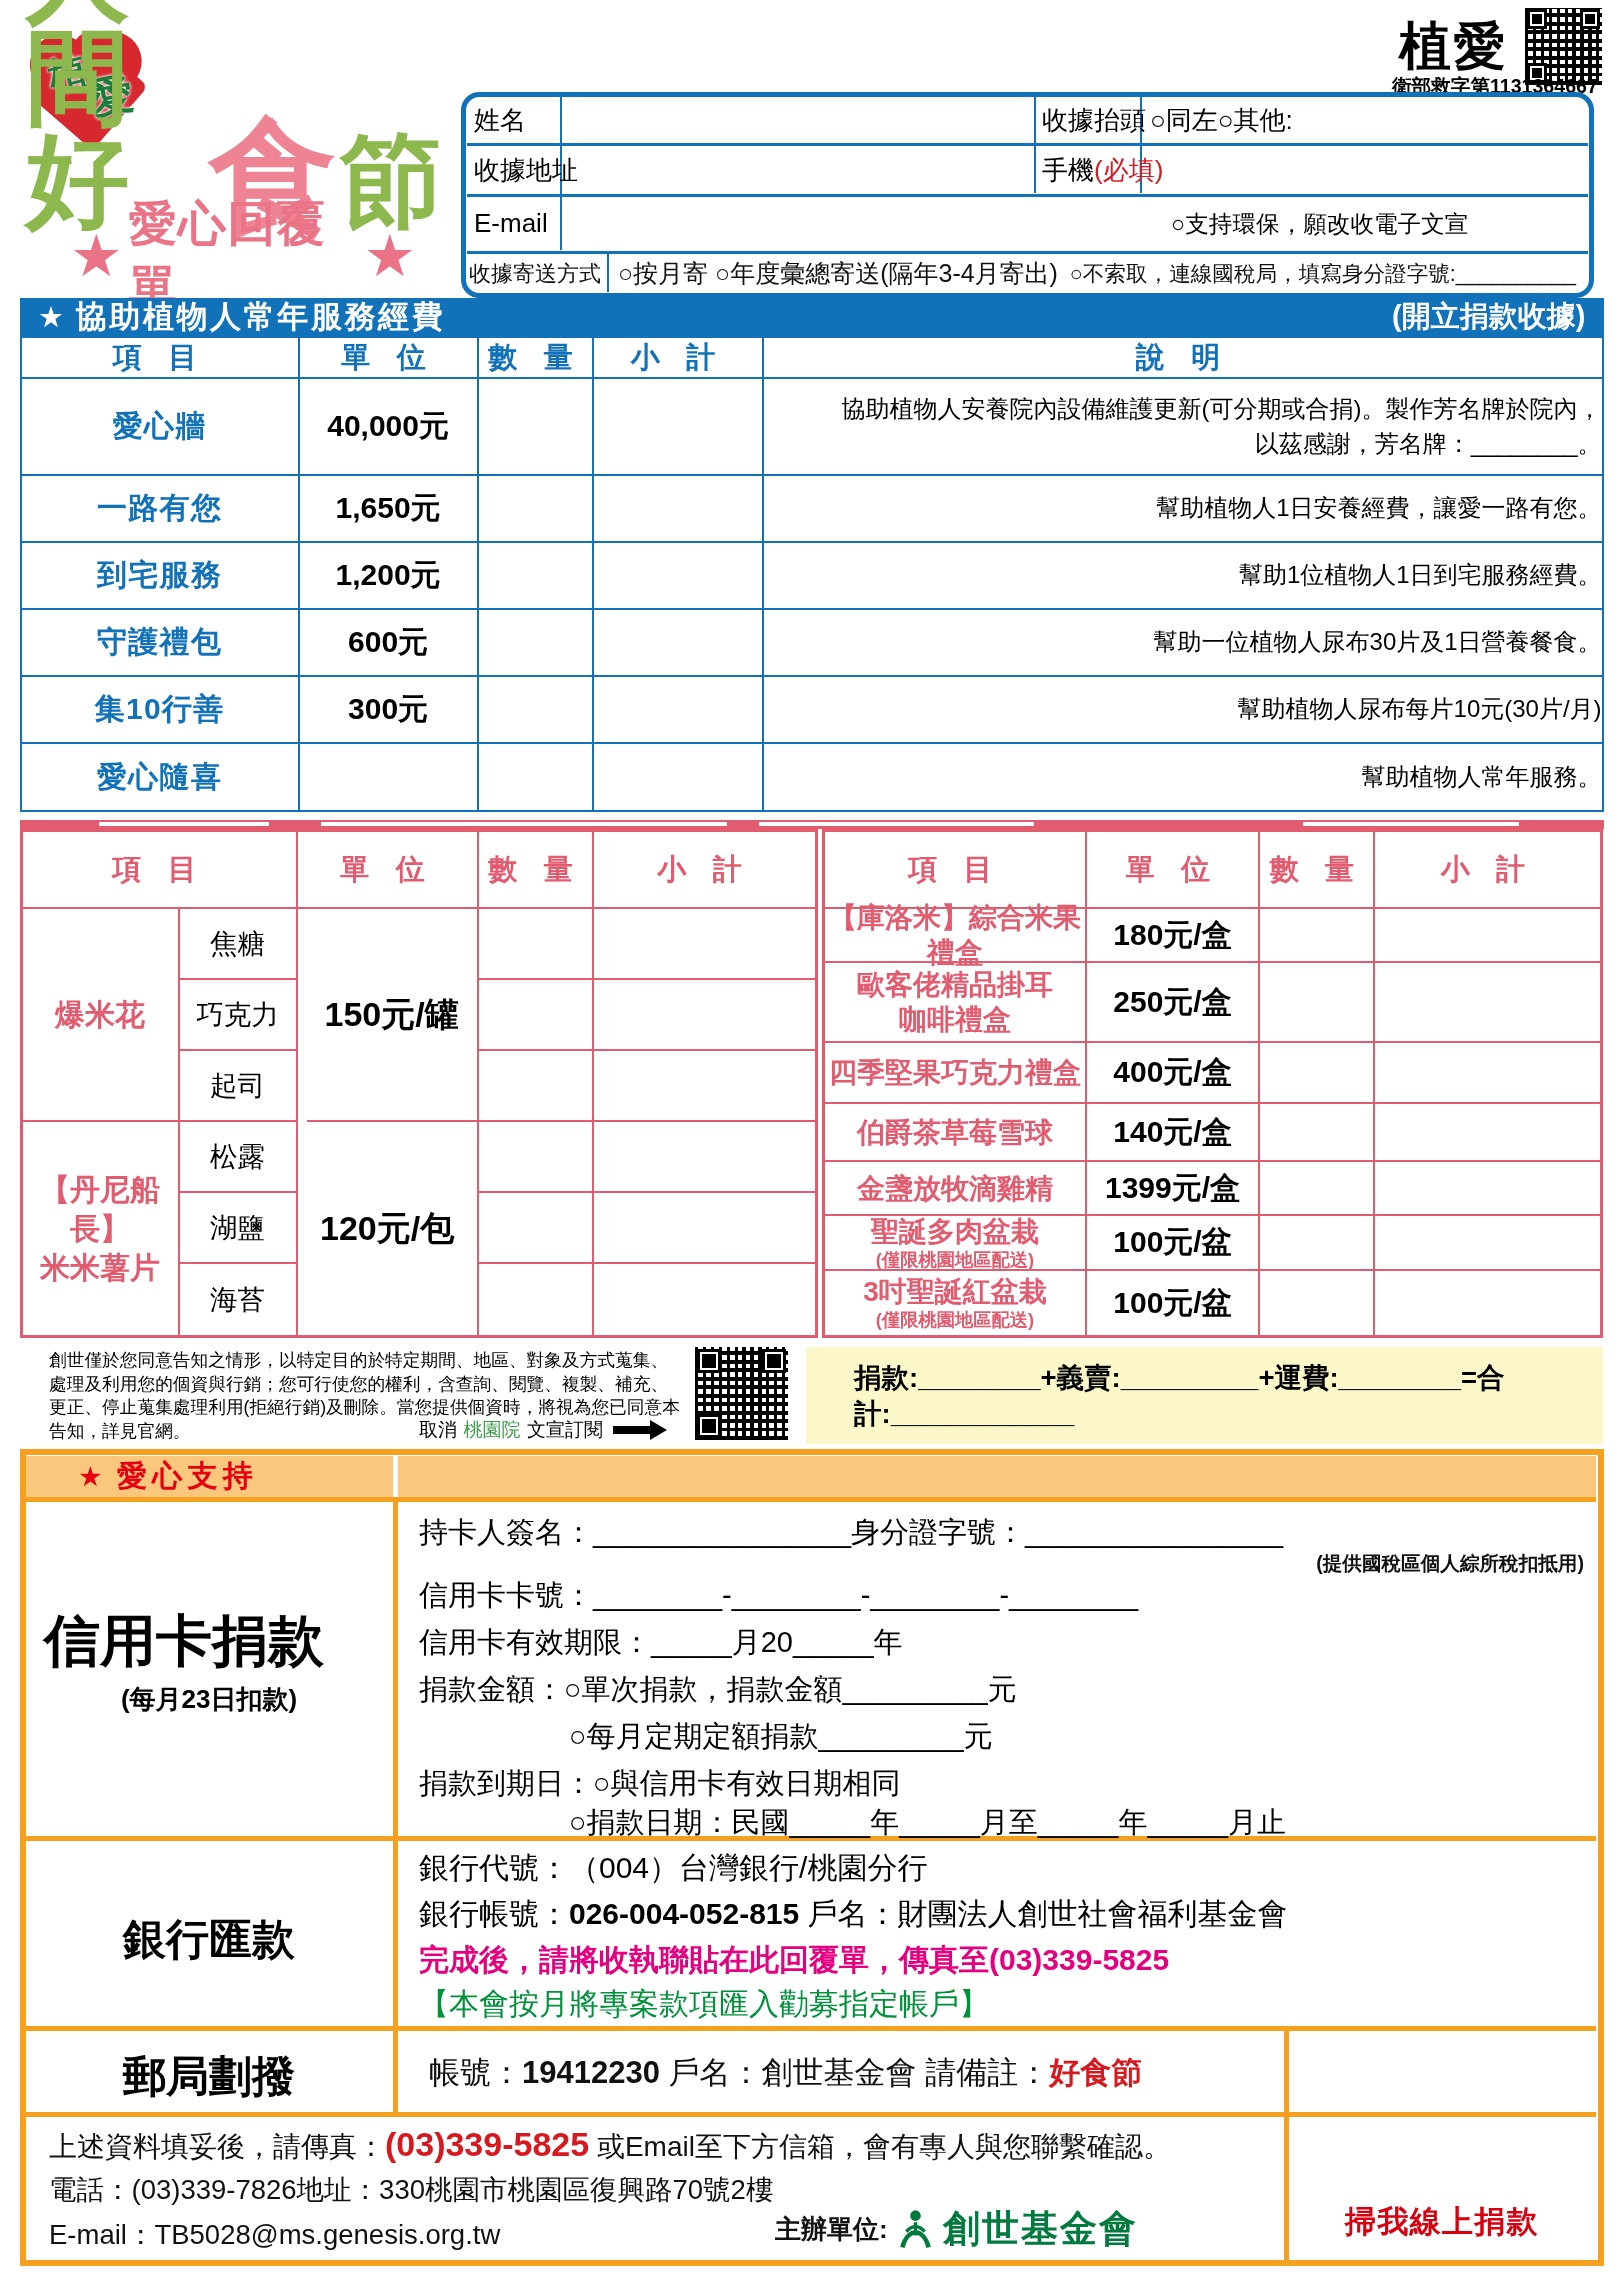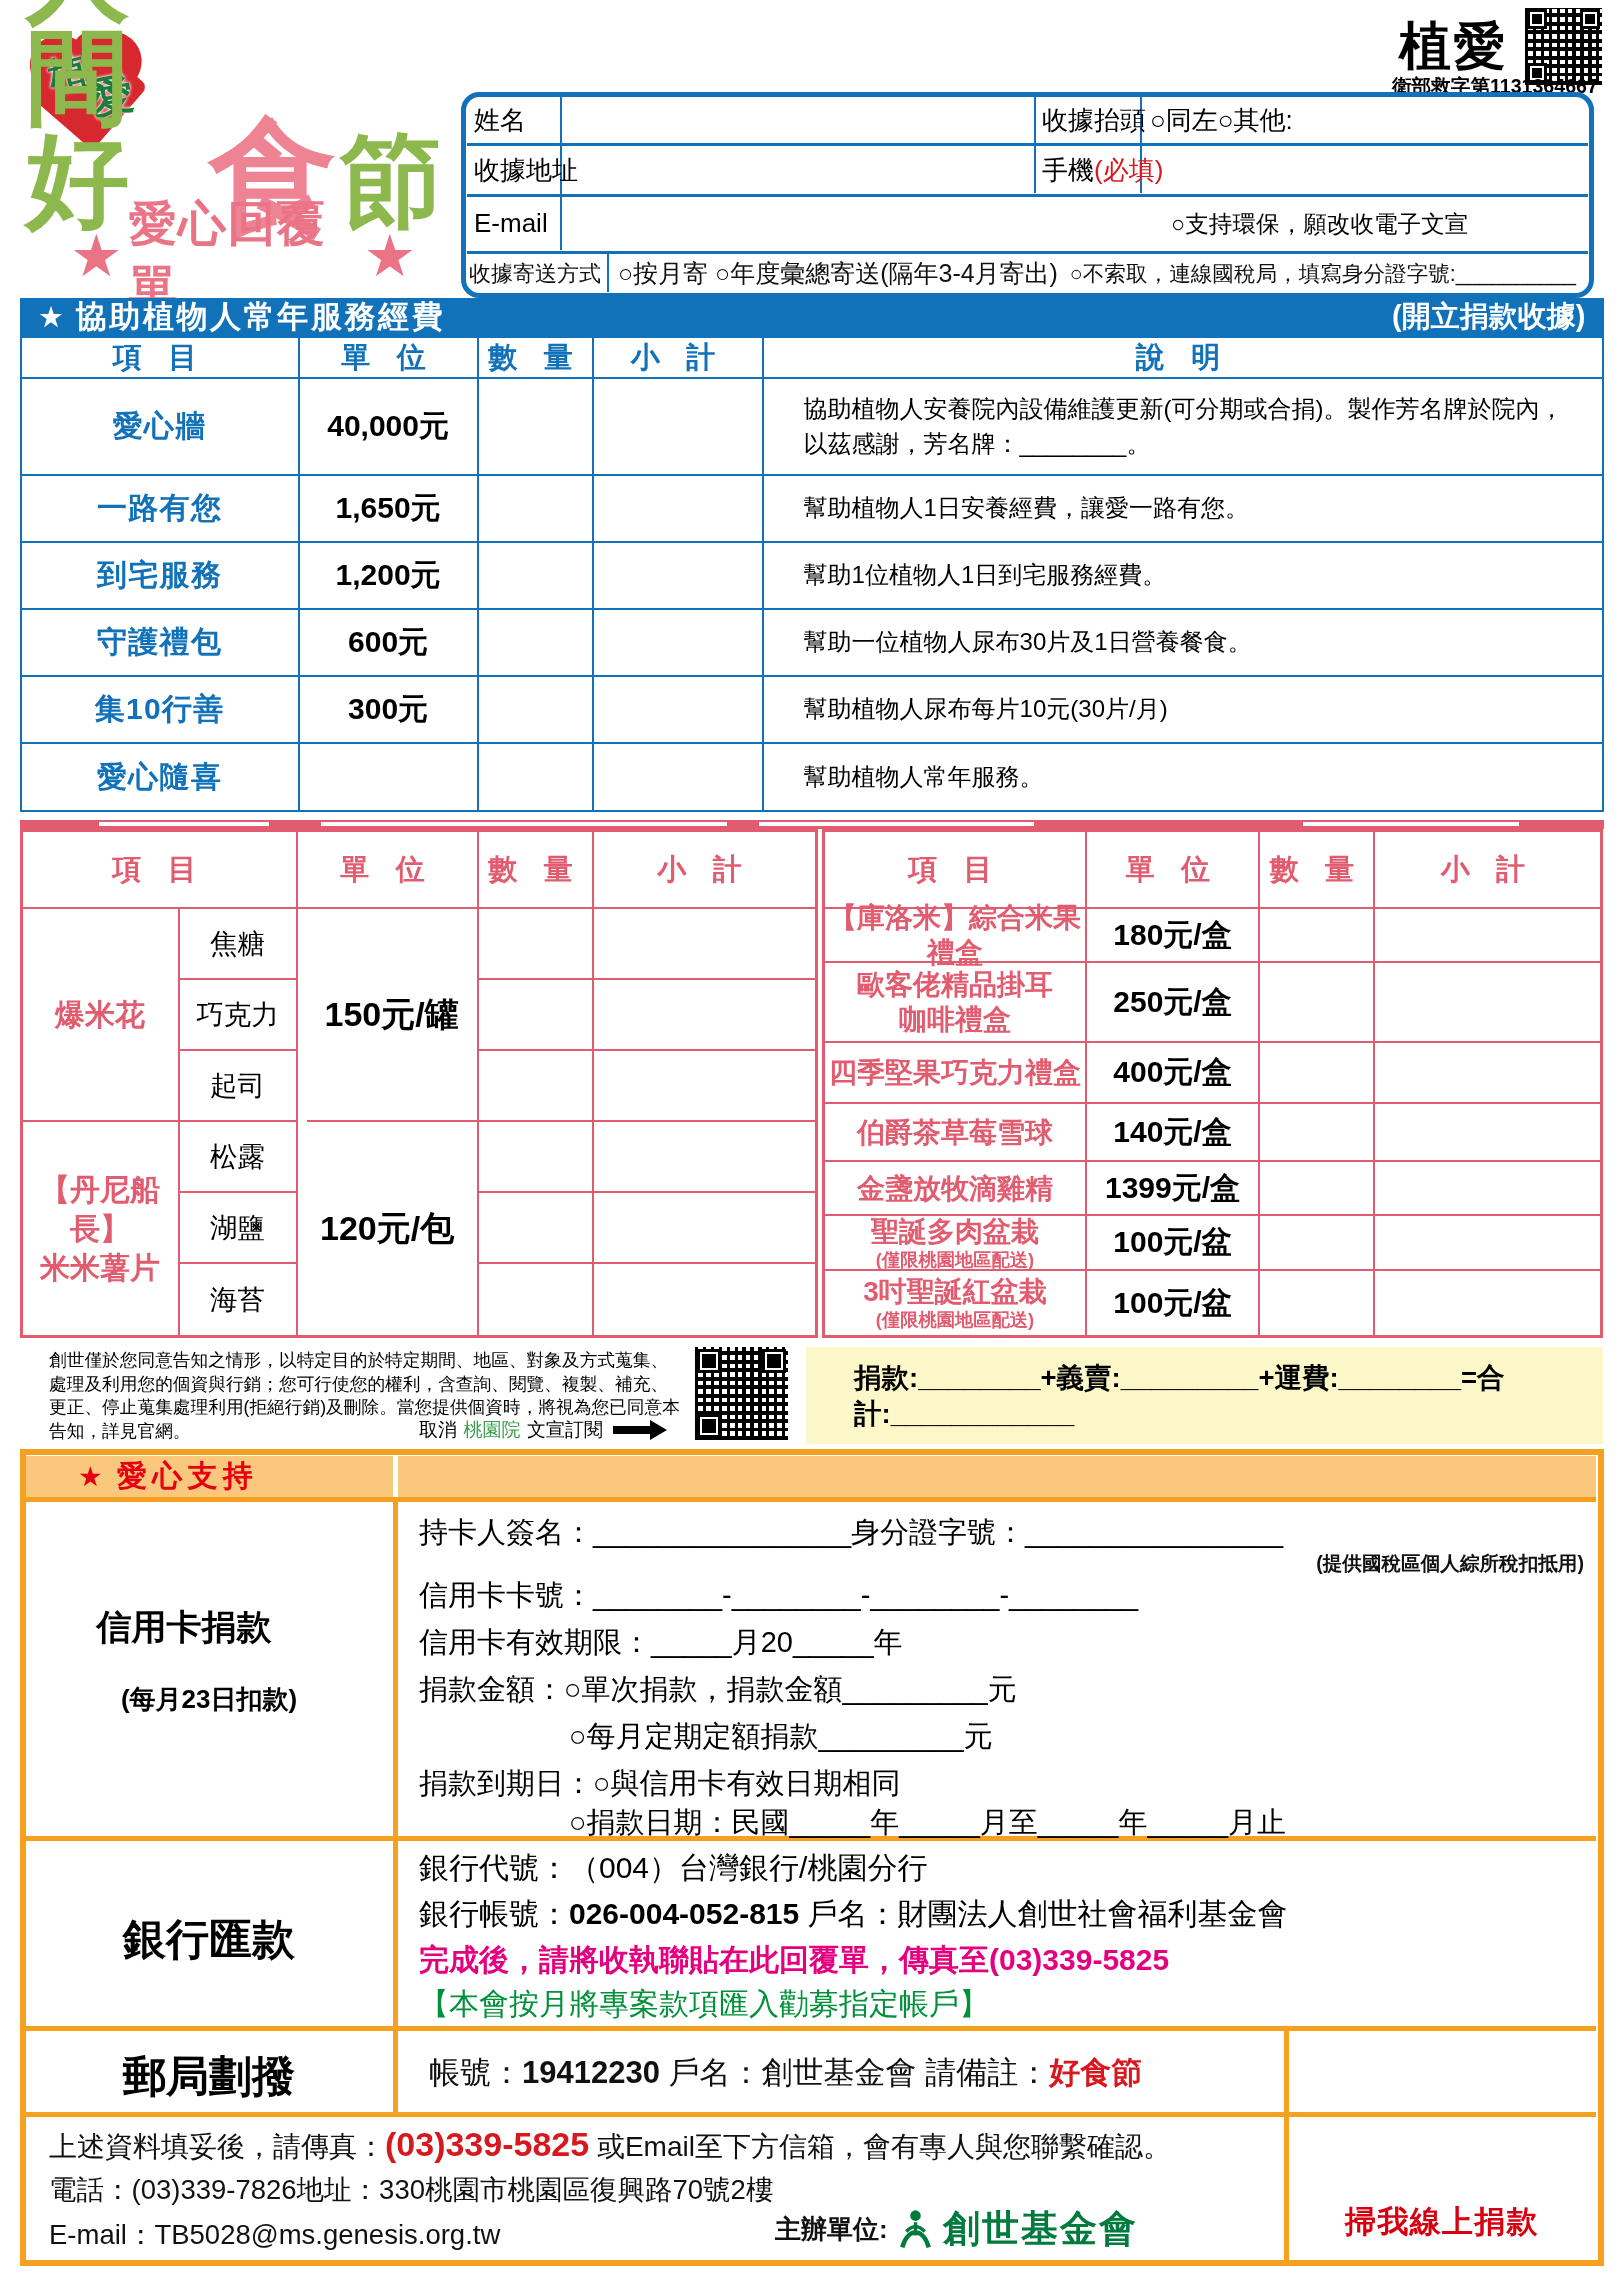--- a/index.html
+++ b/index.html
@@ -55,21 +55,21 @@
   .dt-titlebar .tt{font-size:31px;font-weight:bold;letter-spacing:2.6px;flex:1;}
   .dt-titlebar .note{font-size:29px;font-weight:bold;}
   .dtable{left:19.6px;top:336px;width:1584px;height:476px;border:2px solid var(--blue);box-sizing:border-box;display:grid;
     grid-template-columns:278px 179px 115px 170px 1fr;
     grid-template-rows:41px 97px 67px 67px 67px 67px 1fr;}
   .dtable>div{border-right:2px solid var(--blue);border-bottom:2px solid var(--blue);display:flex;align-items:center;justify-content:center;}
   .dtable>div.lastc{border-right:none;} .dtable>div.lastr{border-bottom:none;}
   .dtable .th{color:var(--blue);font-size:29px;font-weight:bold;letter-spacing:9.2px;}
   .dtable .item{color:var(--blue);font-size:30px;font-weight:bold;letter-spacing:1.3px;}
   .dtable .unit{color:#000;font-size:30px;font-weight:bold;}
-  .dtable .desc{color:#000;font-size:24px;justify-content:flex-start;padding-left:40px;flex-direction:column;align-items:flex-start;justify-content:center;line-height:1.45;}
+  .dtable .desc{color:#000;font-size:24px;justify-content:flex-start;padding-left:40px;flex-direction:column;align-items:flex-end;justify-content:center;line-height:1.45;}
 
   
   .sliver{left:19.6px;top:820px;width:1584px;height:8.5px;background:var(--pink);overflow:hidden;}
   .sliver .frag{position:absolute;top:2px;height:3.9px;background:#fff;}
 
   
   .ptable{border:3.3px solid var(--pink);box-sizing:border-box;display:grid;background:#fff;}
   .pleft{left:19.6px;top:829px;width:798px;height:509px;
     grid-template-columns:157px 118px 181px 115px 1fr;
     grid-template-rows:77px 71px 71px 71px 71px 71px 1fr;}
@@ -343,21 +343,21 @@
     <span class="tt">愛心支持</span>
   </div>
   <div class="abs" style="left:393px;top:1456px;width:5.2px;height:41px;background:#fff;"></div>
   <div class="abs oline" style="left:26px;top:1497px;width:1570px;height:4.6px;"></div>
   <div class="abs oline" style="left:393px;top:1501px;width:4.6px;height:614px;"></div>
   <div class="abs oline" style="left:26px;top:1836px;width:1570px;height:4.6px;"></div>
   <div class="abs oline" style="left:26px;top:2026px;width:1570px;height:4.6px;"></div>
   <div class="abs oline" style="left:26px;top:2112px;width:1570px;height:4.6px;"></div>
   <div class="abs oline" style="left:1284px;top:2030px;width:4.6px;height:230px;"></div>
 
-  <div class="abs olabel" style="left:26px;top:1604px;width:316px;font-size:35px;">信用卡捐款</div>
+  <div class="abs olabel" style="left:26px;top:1604px;width:316px;font-size:56px;">信用卡捐款</div>
   <div class="abs olabel" style="left:26px;top:1682px;width:366px;font-size:26px;">(每月23日扣款)</div>
 
   <div class="abs" style="left:982px;top:1550px;width:602px;text-align:right;font-size:19.6px;font-weight:bold;">(提供國稅區個人綜所稅扣抵用)</div>
   <div class="abs ccline" style="left:419px;top:1513px;">持卡人簽名：________________身分證字號：________________</div>
   <div class="abs ccline" style="left:419px;top:1576px;">信用卡卡號：________-________-________-________</div>
   <div class="abs ccline" style="left:419px;top:1623px;">信用卡有效期限：_____月20_____年</div>
   <div class="abs ccline" style="left:419px;top:1670px;">捐款金額：○單次捐款，捐款金額_________元</div>
   <div class="abs ccline" style="left:569px;top:1717px;">○每月定期定額捐款_________元</div>
   <div class="abs ccline" style="left:419px;top:1764px;">捐款到期日：○與信用卡有效日期相同</div>
   <div class="abs ccline" style="left:569px;top:1803px;">○捐款日期：民國_____年_____月至_____年_____月止</div>

